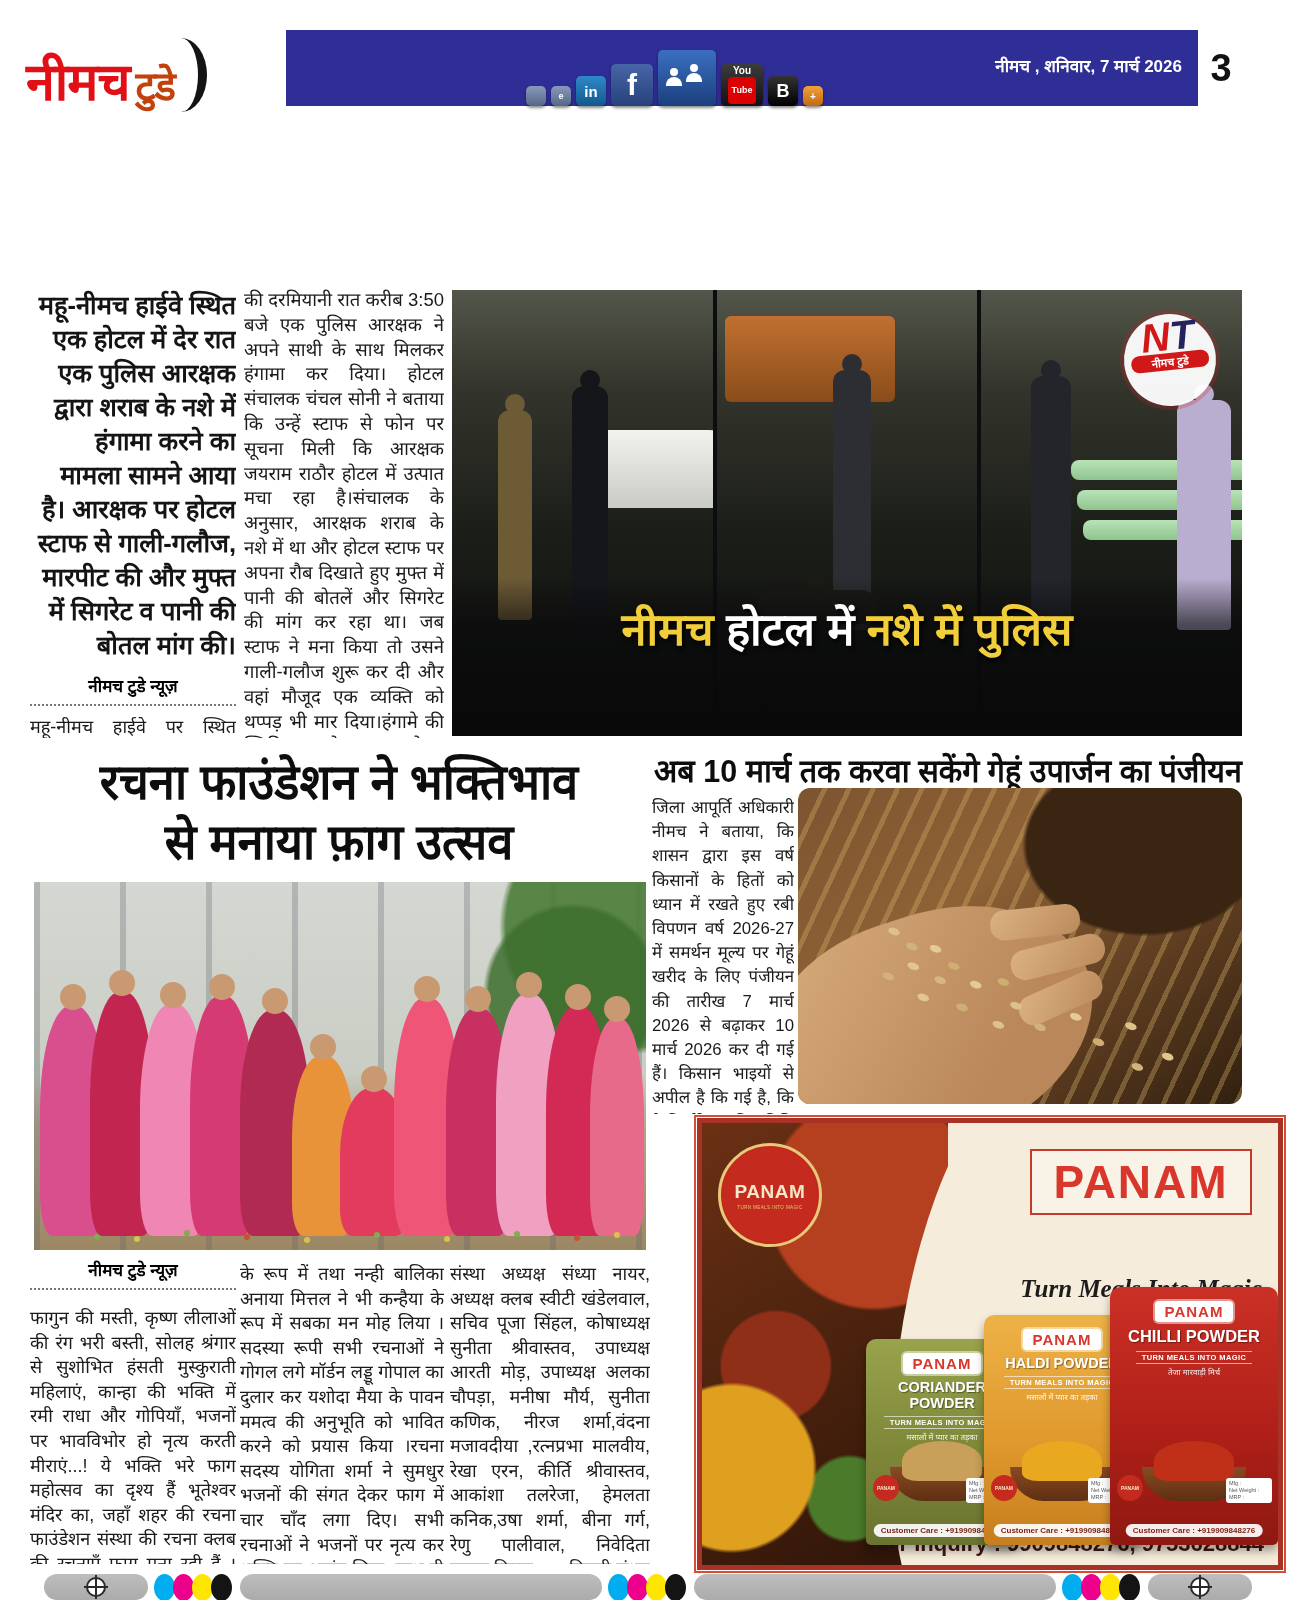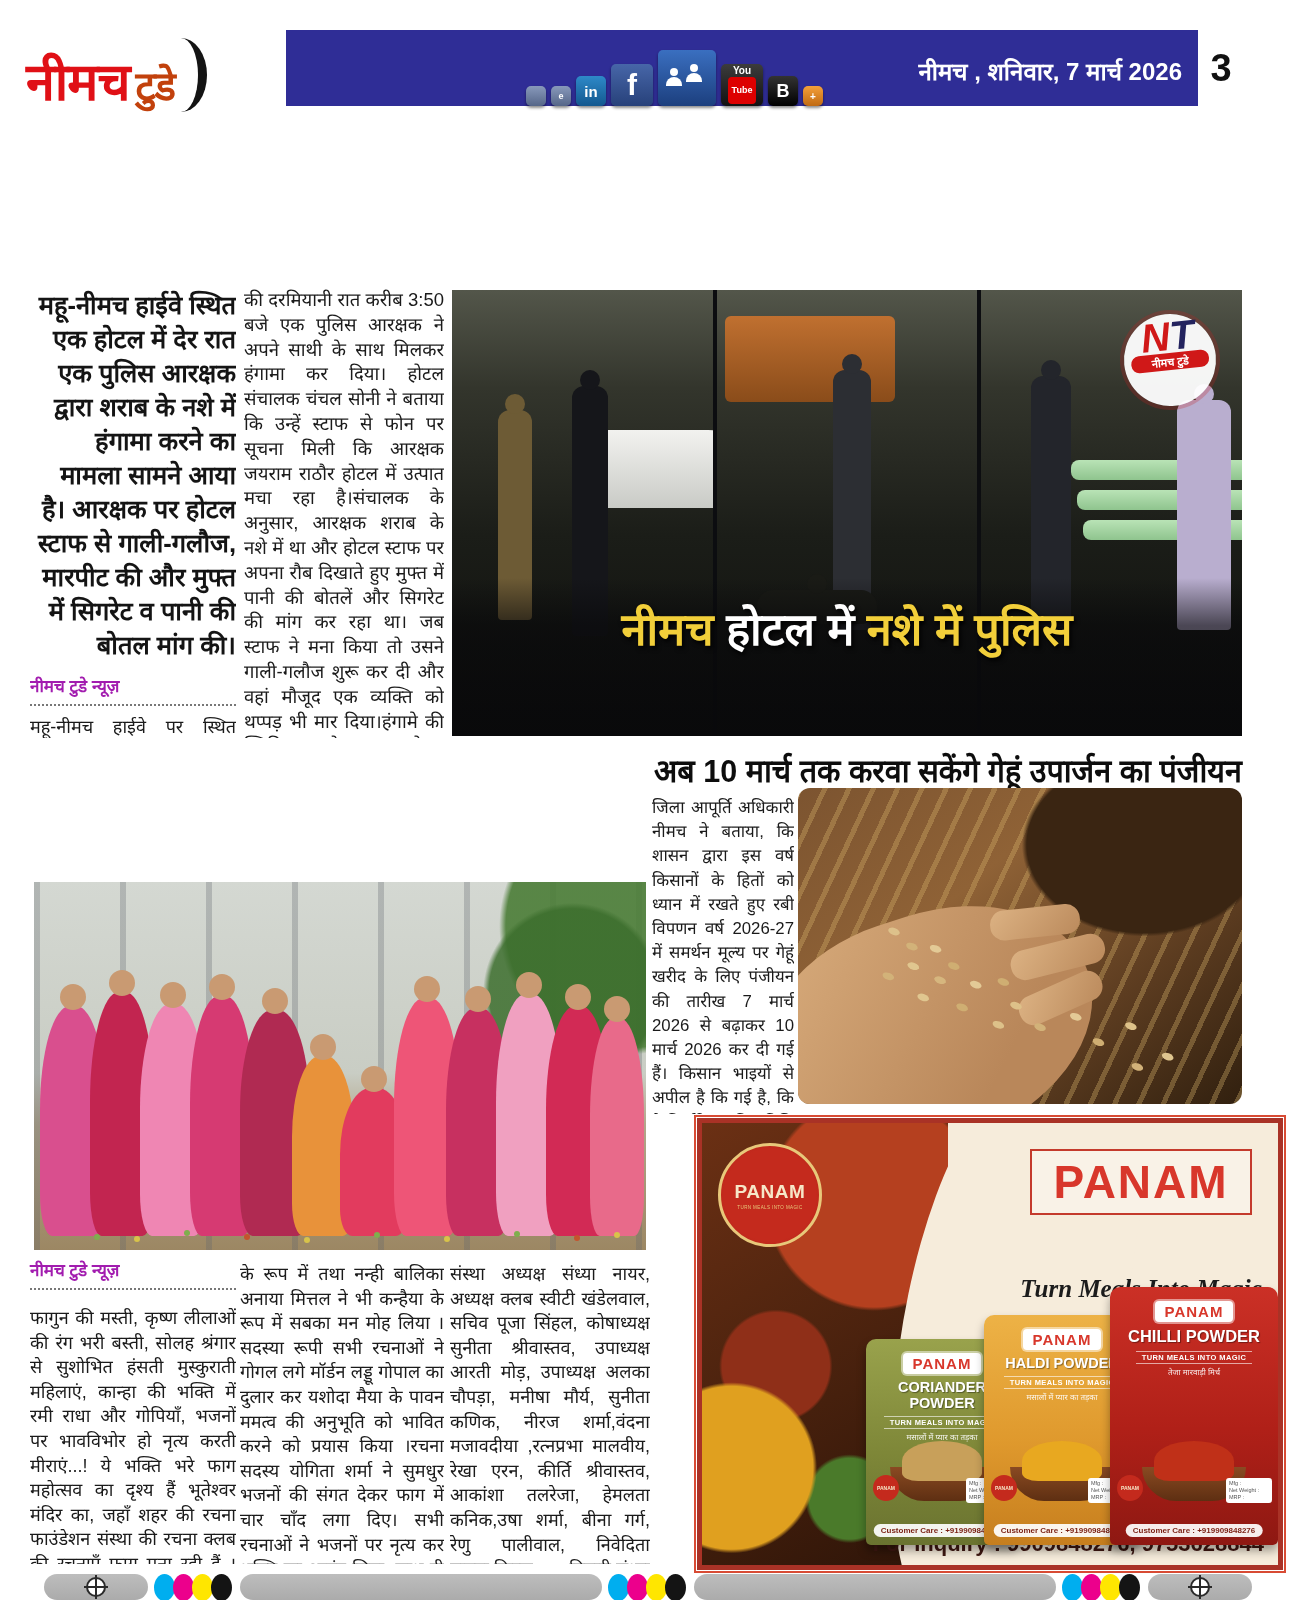--- a/index.html
+++ b/index.html
@@ -7,21 +7,21 @@
   body { font-family:"Liberation Sans", sans-serif; }
   #page { position:relative; width:1296px; height:1600px; margin:0 auto; background:#ffffff; overflow:hidden; }
 
   
   #masthead { position:absolute; left:0; top:0; width:1296px; height:112px; background:#fff; }
   #logo { position:absolute; left:26px; top:26px; display:flex; align-items:baseline; gap:6px; }
   #logo .l1 { font-size:52px; font-weight:800; color:#e01016; letter-spacing:-1px; }
   #logo .l2 { font-size:40px; font-weight:700; color:#c2410c; letter-spacing:-1px; }
   #logo-swoosh { width:26px; height:74px; border-right:9px solid #141414; border-radius:0 100% 100% 0 / 0 50% 50% 0; transform:translateY(12px); }
   #topbar { position:absolute; left:286px; top:30px; width:958px; height:76px; background:#2f2d96; }
-  #dateline { position:absolute; right:62px; top:24px; color:#fff; font-size:24px; font-weight:700; }
+  #dateline { position:absolute; right:62px; top:24px; color:#fff; font-size:17px; font-weight:700; }
   #pagenum-box { position:absolute; right:0; top:0; width:48px; height:76px; background:#fff; border-left:2px solid #2f2d96; display:flex; align-items:center; justify-content:center; }
   #pagenum-box span { font-size:38px; font-weight:800; color:#111; }
   #social { position:absolute; left:240px; top:6px; height:70px; display:flex; align-items:flex-end; gap:5px; }
   .sic { display:flex; align-items:center; justify-content:center; color:#fff; font-weight:800; border-radius:5px; box-shadow:0 2px 3px rgba(0,0,0,.45); }
   .sic.tiny  { width:20px; height:20px; background:linear-gradient(180deg,#8899bb,#556688); font-size:9px; }
   .sic.small { width:30px; height:30px; font-size:15px; }
   .sic.mid   { width:42px; height:42px; font-size:30px; }
   .sic.big   { width:58px; height:56px; font-size:13px; }
   .sic.lin { background:linear-gradient(180deg,#2e89c8,#13588f); }
   .sic.fb  { background:linear-gradient(180deg,#4766a8,#27417a); }
@@ -36,21 +36,21 @@
   .sic.orng{ background:linear-gradient(180deg,#f4a03a,#c06a12); font-size:10px; }
 
   
   #headline { position:absolute; left:30px; top:112px; width:1236px; text-align:center; color:#0d0d0d; }
   #headline .hl { display:block; font-size:64px; line-height:78px; font-weight:800; letter-spacing:-1px; transform:scaleY(1.05); }
 
   
   .newscol { position:absolute; overflow:hidden; color:#1a1a1a; }
   #lead-col1 { left:30px; top:288px; width:206px; height:450px; }
   #lead-intro { font-size:25.5px; line-height:34px; font-weight:600; text-align:right; color:#141414; }
-  .byline { font-size:17px; font-weight:800; margin-top:12px; color:#a21caf; }
+  .byline { font-size:17px; font-weight:800; text-align:center; margin-top:12px; color:#000000; }
   .dotted { border-bottom:2px dotted #777; margin:7px 0 9px 0; }
   .bodytxt { font-size:18px; line-height:24.6px; text-align:justify; }
   #lead-col2 { left:244px; top:288px; width:200px; height:450px; }
   #lead-col2 .bodytxt { font-size:18.5px; line-height:24.8px; }
 
   
   #hotel-photo { position:absolute; left:452px; top:290px; width:790px; height:446px; background:#0c0d10; display:flex; gap:4px; overflow:hidden; }
   .hpanel { flex:1; position:relative; background:linear-gradient(180deg,#53564a 0%,#33352c 22%,#1b1d18 55%,#0e0f0d 100%); overflow:hidden; }
   .fig { position:absolute; border-radius:12px 12px 4px 4px; }
   .fig::before { content:''; position:absolute; left:50%; top:-16px; width:20px; height:20px; margin-left:-10px; border-radius:50%; background:inherit; }
@@ -208,20 +208,24 @@
     </div>
     <figcaption id="photo-caption">
       <span class="cl"><span class="cap-y">नीमच</span><span class="cap-w"> होटल में </span><span class="cap-y">नशे में पुलिस</span></span>
     </figcaption>
     <div id="nt-mark">
       <span class="nt-n">N</span><span class="nt-t">T</span>
       <span class="nt-sub">नीमच टुडे</span>
     </div>
   </figure>
 
+  <h2 id="faag-headline">
+    <span class="hl">रचना फाउंडेशन ने भक्तिभाव</span>
+    <span class="hl">से मनाया फ़ाग उत्सव</span>
+  </h2>
 
   <h2 id="wheat-headline">अब 10 मार्च तक करवा सकेंगे गेहूं उपार्जन का पंजीयन</h2>
   <div id="wheat-col" class="newscol">
     <p class="bodytxt">जिला आपूर्ति अधिकारी नीमच ने बताया, कि शासन द्वारा इस वर्ष किसानों के हितों को ध्यान में रखते हुए रबी विपणन वर्ष 2026-27 में समर्थन मूल्य पर गेहूं खरीद के लिए पंजीयन की तारीख 7 मार्च 2026 से बढ़ाकर 10 मार्च 2026 कर दी गई हैं। किसान भाइयों से अपील है कि गई है, कि वे निर्धारित अंतिम तिथि के पूर्व अपना गेहूं विक्रय का पंजीयन करा लें।</p>
   </div>
   <figure id="wheat-photo">
     <div id="hand">
       <span class="finger" style="left:250px; top:30px; width:90px; height:30px; transform:rotate(12deg);"></span>
       <span class="finger" style="left:258px; top:70px; width:96px; height:30px; transform:rotate(4deg);"></span>
       <span class="finger" style="left:252px; top:110px; width:88px; height:30px; transform:rotate(-6deg);"></span>

